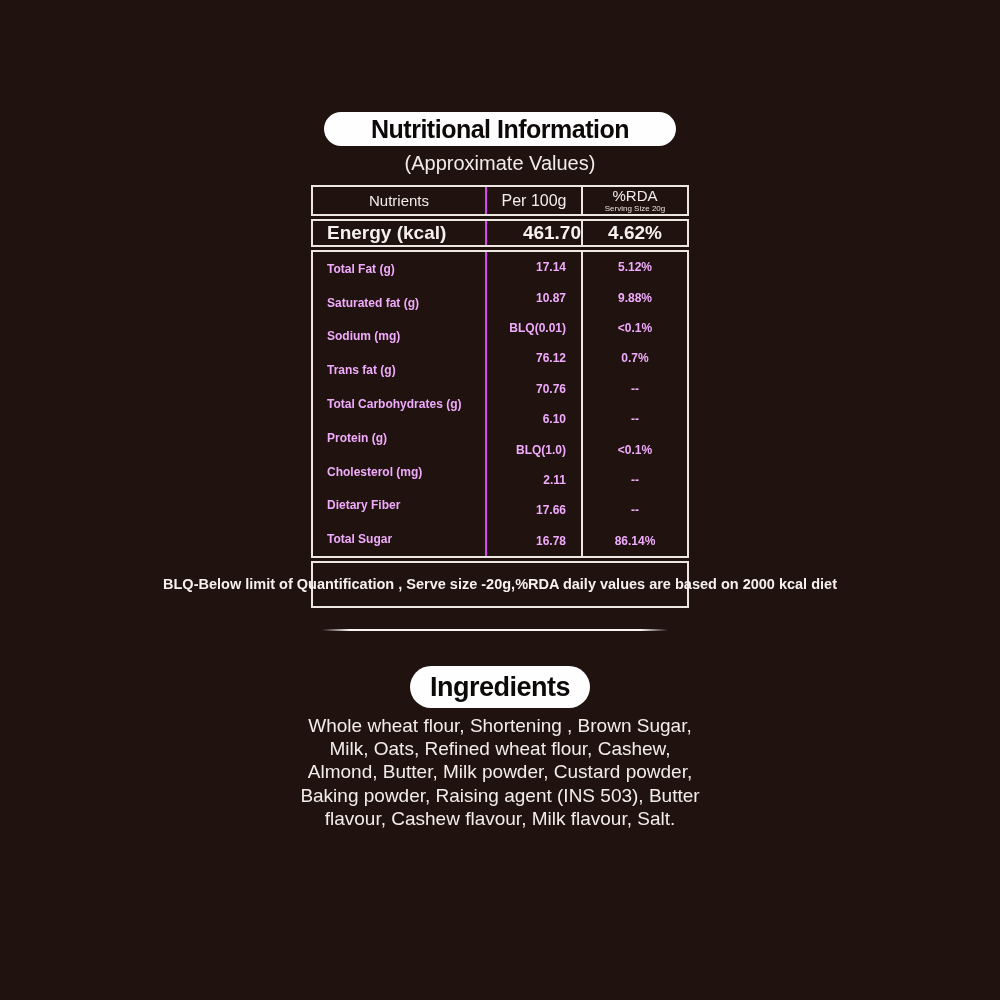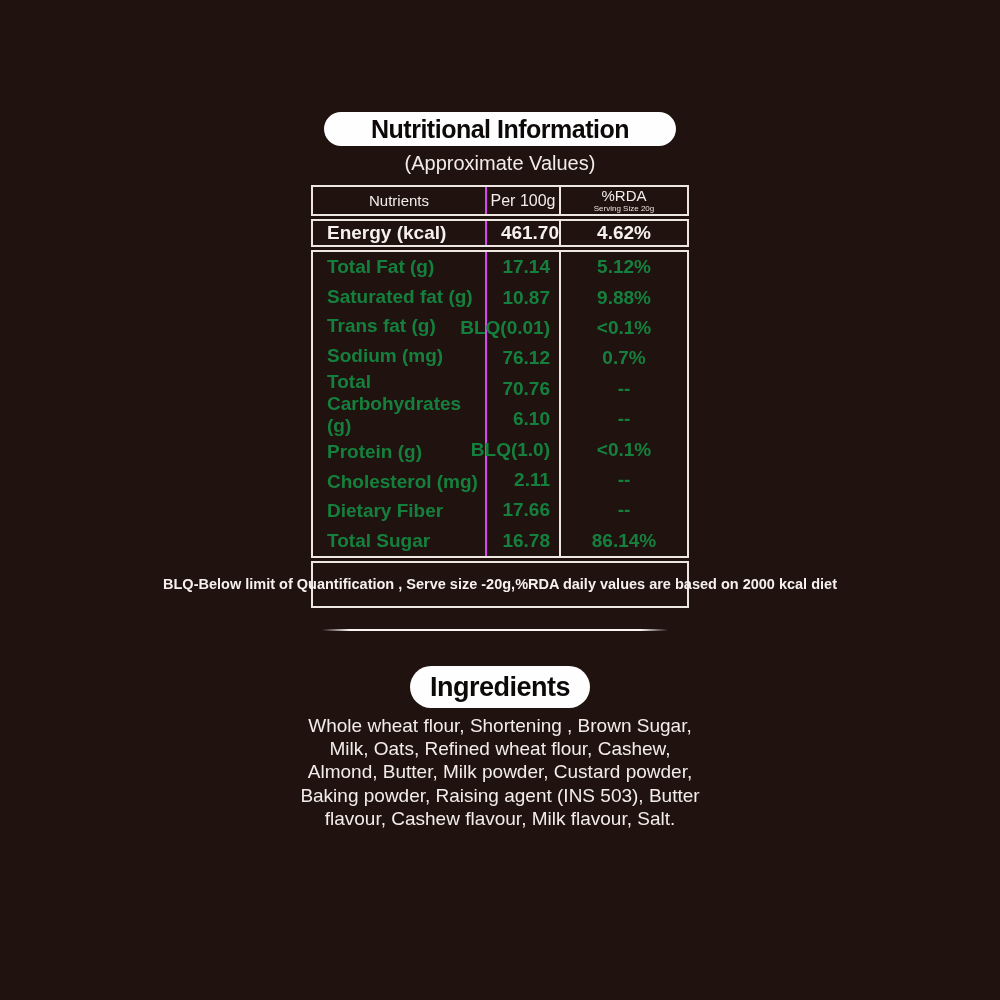--- a/index.html
+++ b/index.html
@@ -27,35 +27,35 @@
   .box{
     position:absolute;left:311px;width:378px;
     border:2px solid #eee6e1;box-sizing:border-box;
     display:flex;flex-direction:row;background:transparent;
   }
   .hdr-box{top:185px;height:31px;}
   .energy-box{top:219px;height:28px;}
   .main-box{top:250px;height:308px;}
   .footer-box{top:561px;height:47px;flex-direction:row;align-items:center;justify-content:center;}
   .c1{width:174px;border-right:2px solid #d946ef;box-sizing:border-box;}
-  .c2{width:74px;border-right:2px solid #eee6e1;box-sizing:border-box;}
+  .c2{width:96px;border-right:2px solid #eee6e1;box-sizing:border-box;}
   .c3{flex:1;}
   .hcell{display:flex;align-items:center;justify-content:center;}
   .hdr-text{font-size:15px;font-weight:normal;color:#f3ede9;}
   .per100g-text{font-size:16px;font-weight:normal;color:#f3ede9;}
   .rda-hdr{display:flex;flex-direction:column;align-items:center;justify-content:center;line-height:1;}
   .rda-sub{font-size:8px;margin-top:2px;color:#e8e0db;}
   .rowcell{display:flex;align-items:center;font-weight:bold;font-size:19px;color:#f6f1ed;}
   .lab{justify-content:flex-start;padding-left:14px;}
   .val{justify-content:flex-end;}
   .rda{justify-content:center;}
   .main-col{display:flex;flex-direction:column;}
-  .main-col .cell{flex:1;display:flex;align-items:center;font-weight:bold;font-size:19px;color:#15803d;}
+  .main-col .cell{flex:1;display:flex;align-items:center;font-weight:bold;font-size:12px;color:#f0abfc;}
   .main-col.mc1 .cell{justify-content:flex-start;padding-left:14px;}
-  .main-col.mc2 .cell{justify-content:flex-end;padding-right:9px;}
+  .main-col.mc2 .cell{justify-content:flex-end;padding-right:15px;}
   .main-col.mc3 .cell{justify-content:center;}
   .footer-box div{
     font-size:14.5px;font-weight:bold;text-align:center;line-height:19px;color:#f6f1ed;
     white-space:nowrap;
   }
   
   .separator{
     position:absolute;left:322px;top:629px;width:346px;height:2px;
     background:linear-gradient(to right, rgba(250,246,243,0), #faf6f3 8%, #faf6f3 92%, rgba(250,246,243,0));
     border-radius:1px;
@@ -95,22 +95,22 @@
   <div class="box energy-box">
     <div class="c1 rowcell lab">Energy (kcal)</div>
     <div class="c2 rowcell val">461.70</div>
     <div class="c3 rowcell rda">4.62%</div>
   </div>
 
   <div class="box main-box">
     <div class="c1 main-col mc1" id="col-nutrients">
         <div class="cell">Total Fat (g)</div>
         <div class="cell">Saturated fat (g)</div>
+        <div class="cell">Sodium (mg)</div>
         <div class="cell">Trans fat (g)</div>
-        <div class="cell">Sodium (mg)</div>
         <div class="cell">Total Carbohydrates (g)</div>
         <div class="cell">Protein (g)</div>
         <div class="cell">Cholesterol (mg)</div>
         <div class="cell">Dietary Fiber</div>
         <div class="cell">Total Sugar</div>
       </div>
     <div class="c2 main-col mc2" id="col-per100g">
         <div class="cell">17.14</div>
         <div class="cell">10.87</div>
         <div class="cell">BLQ(0.01)</div>

